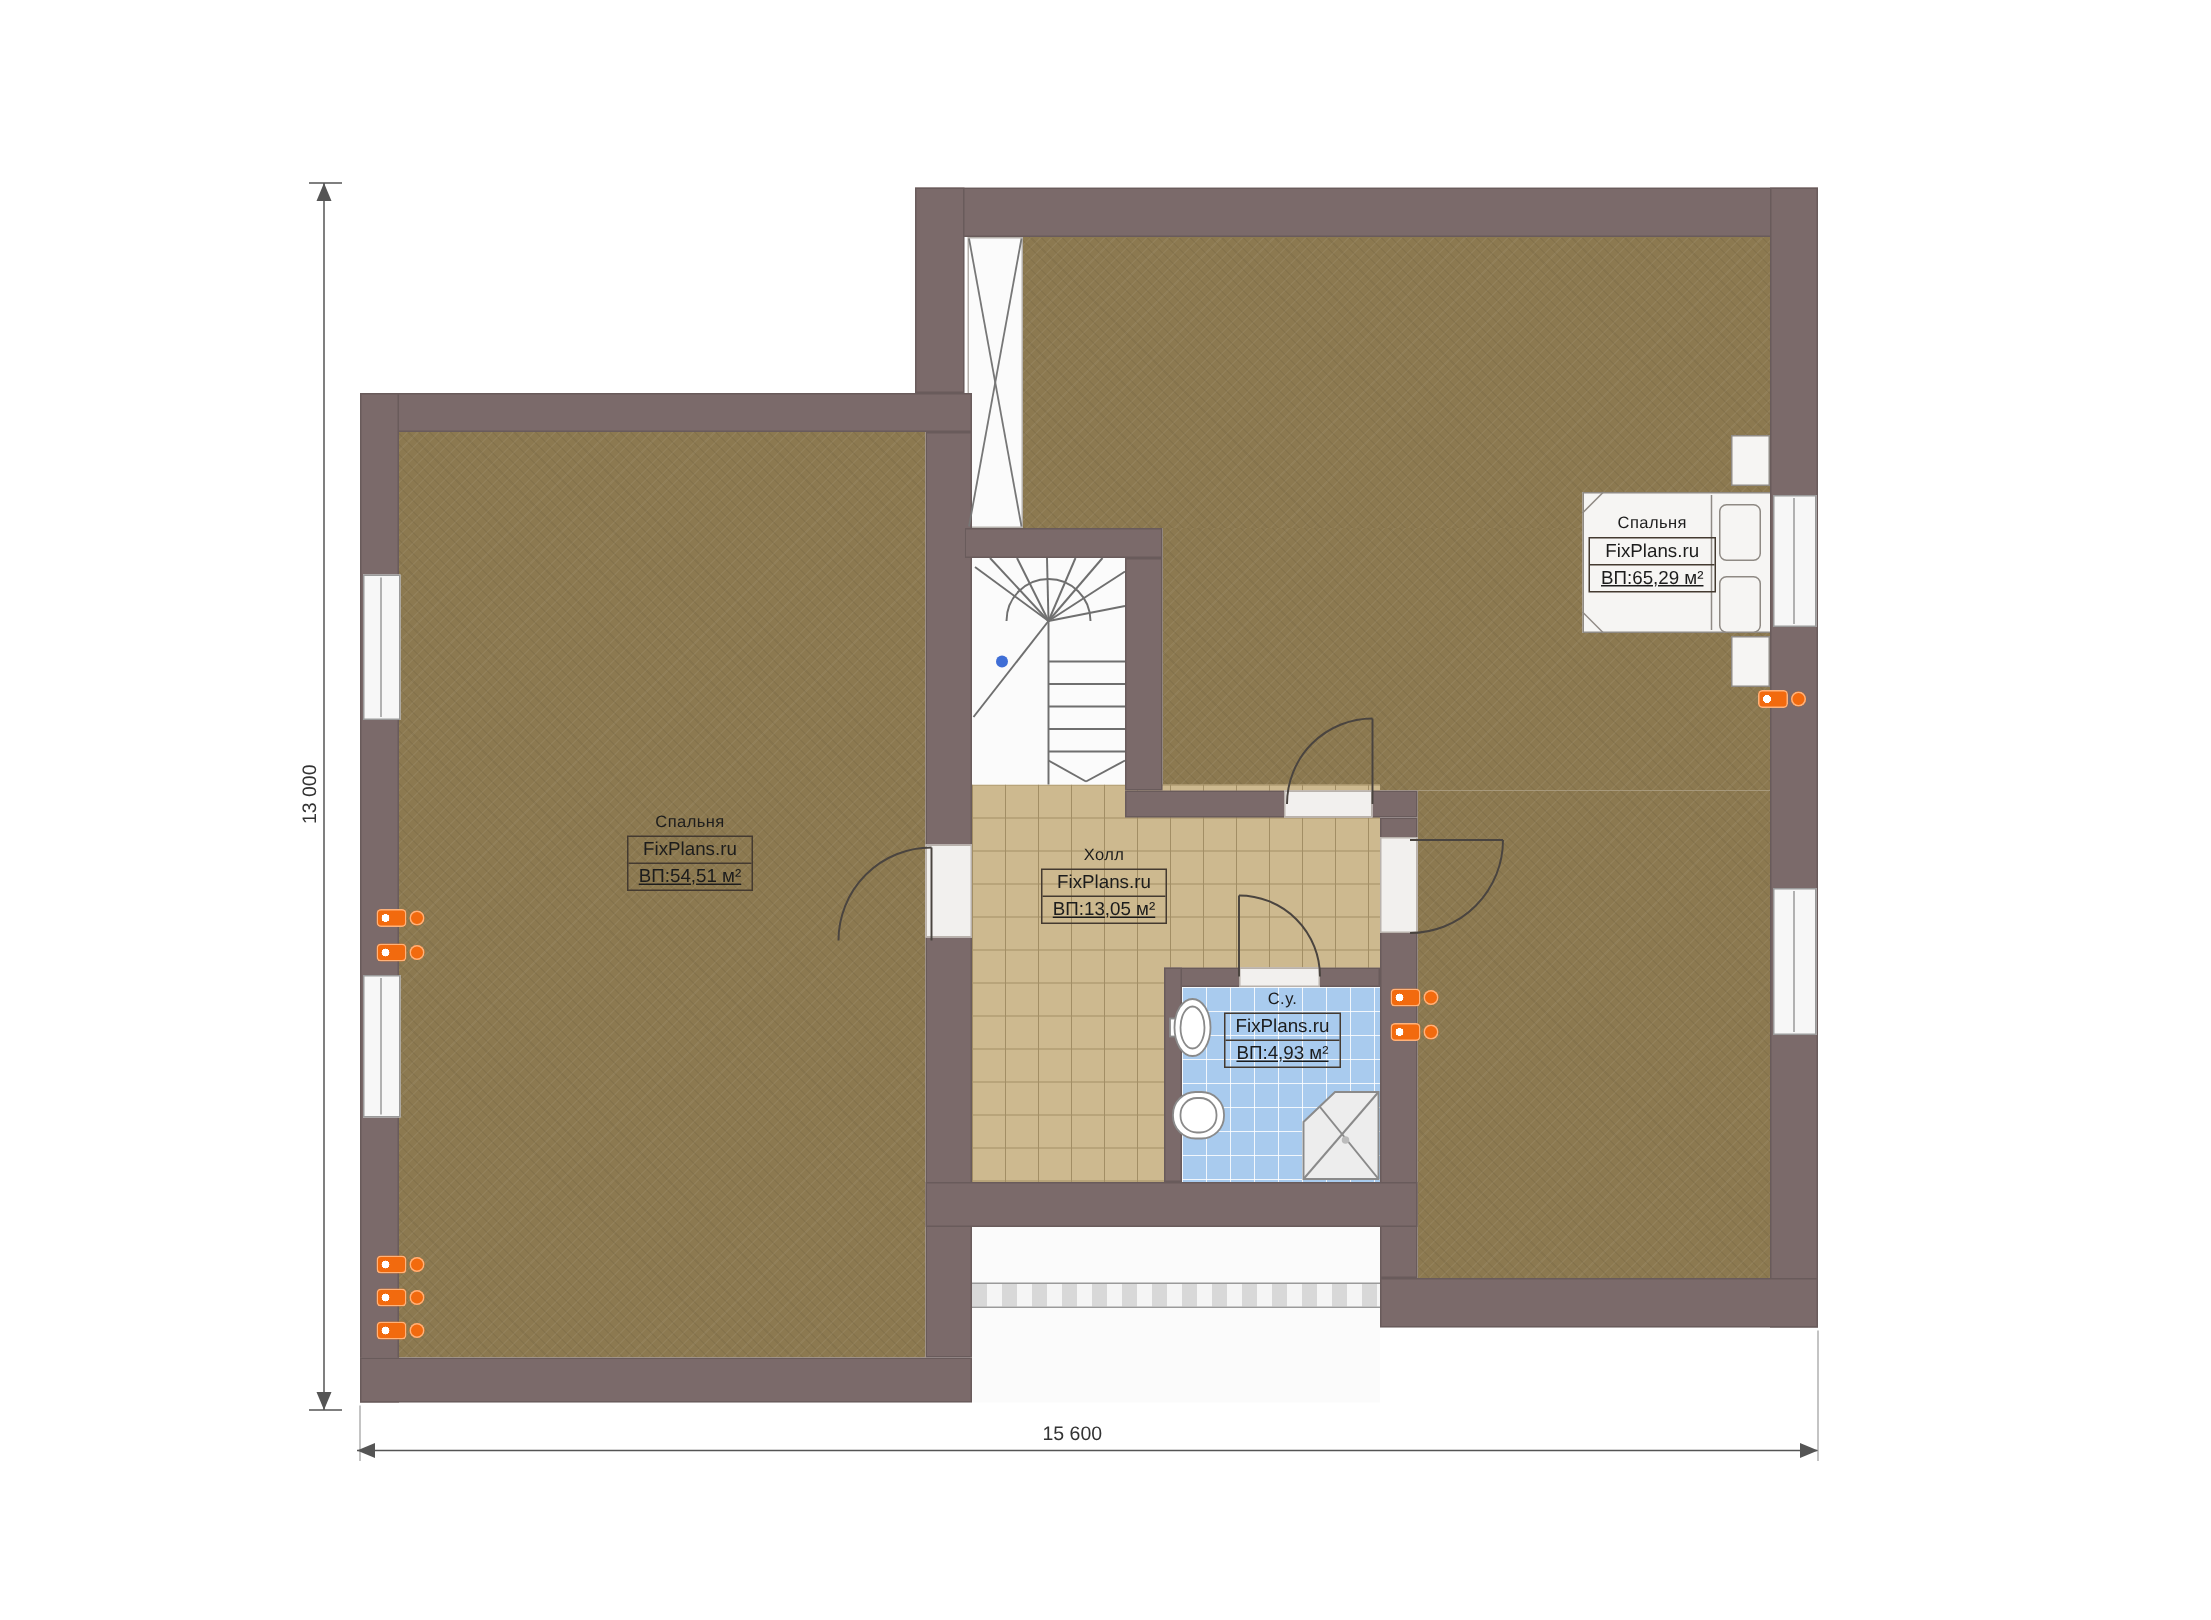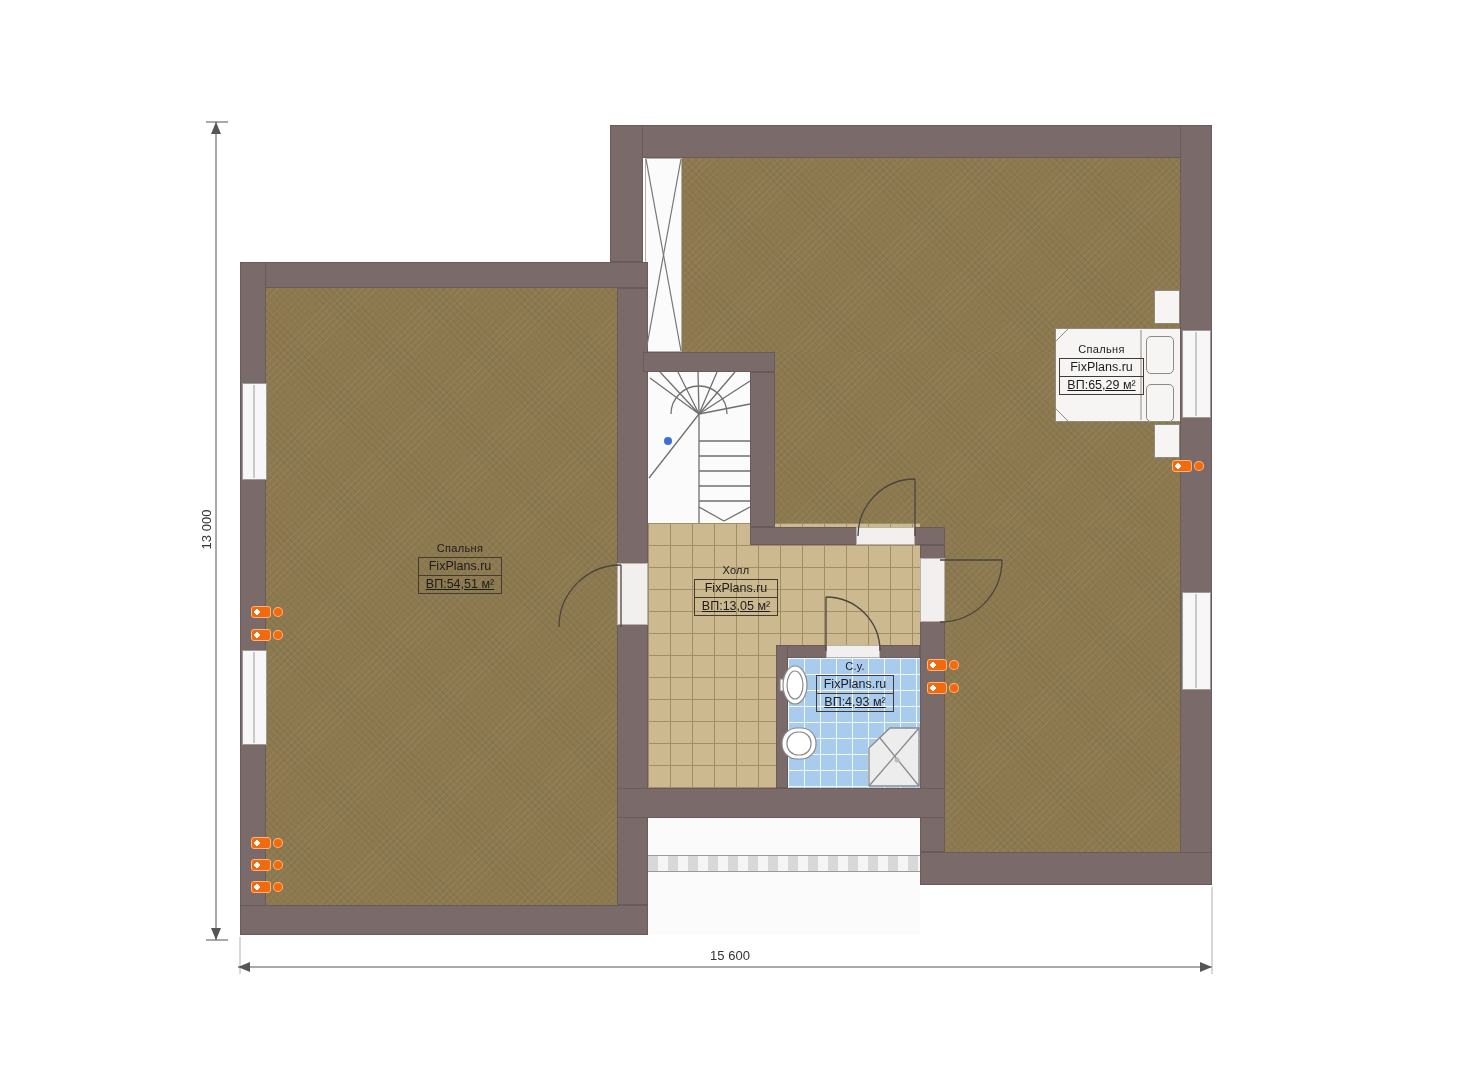--- a/index.html
+++ b/index.html
@@ -240,15 +240,15 @@
 
   <div class="room-label" style="left:1049px;top:343px;width:105px;">
     <div class="room-title">Спальня</div>
     <div class="label-box">
       <div class="label-row">FixPlans.ru</div>
       <div class="label-row">ВП:65,29 м²</div>
     </div>
   </div>
 
   <div class="dim-text vert" style="left:176px;top:522px;width:60px;text-align:center;">13 000</div>
-  <div class="dim-text" style="left:695px;top:948px;width:70px;text-align:center;">15 600</div>
+  <div class="dim-text" style="left:695px;top:948px;width:70px;">15 600</div>
 
 </div>
 
 </body></html>

